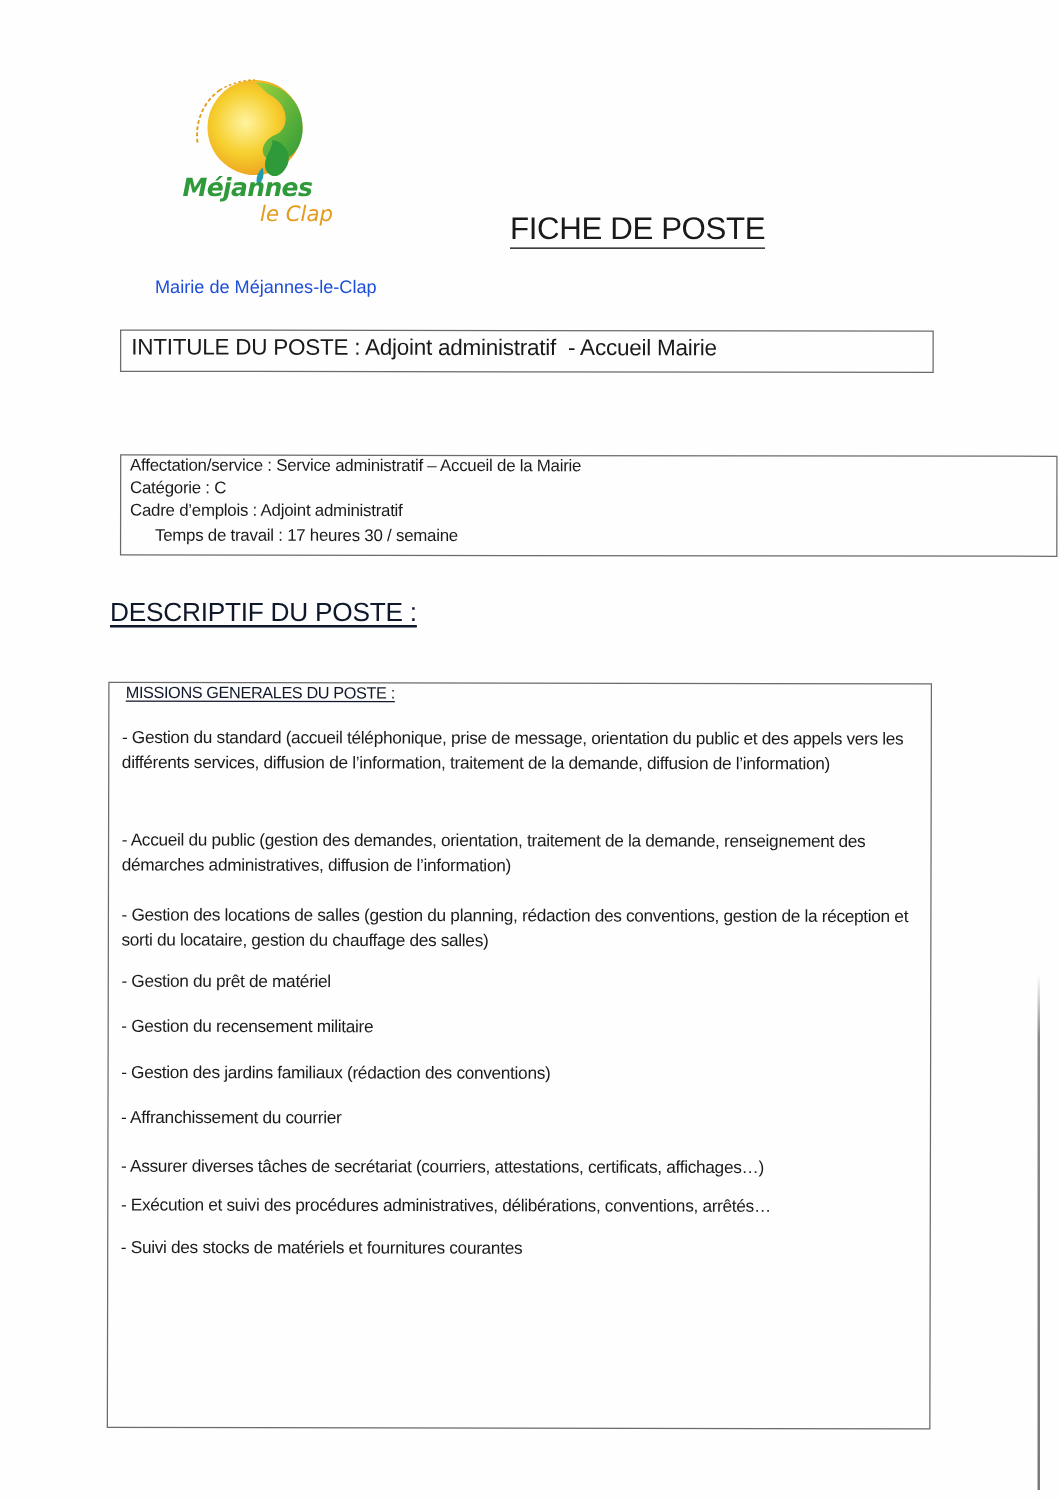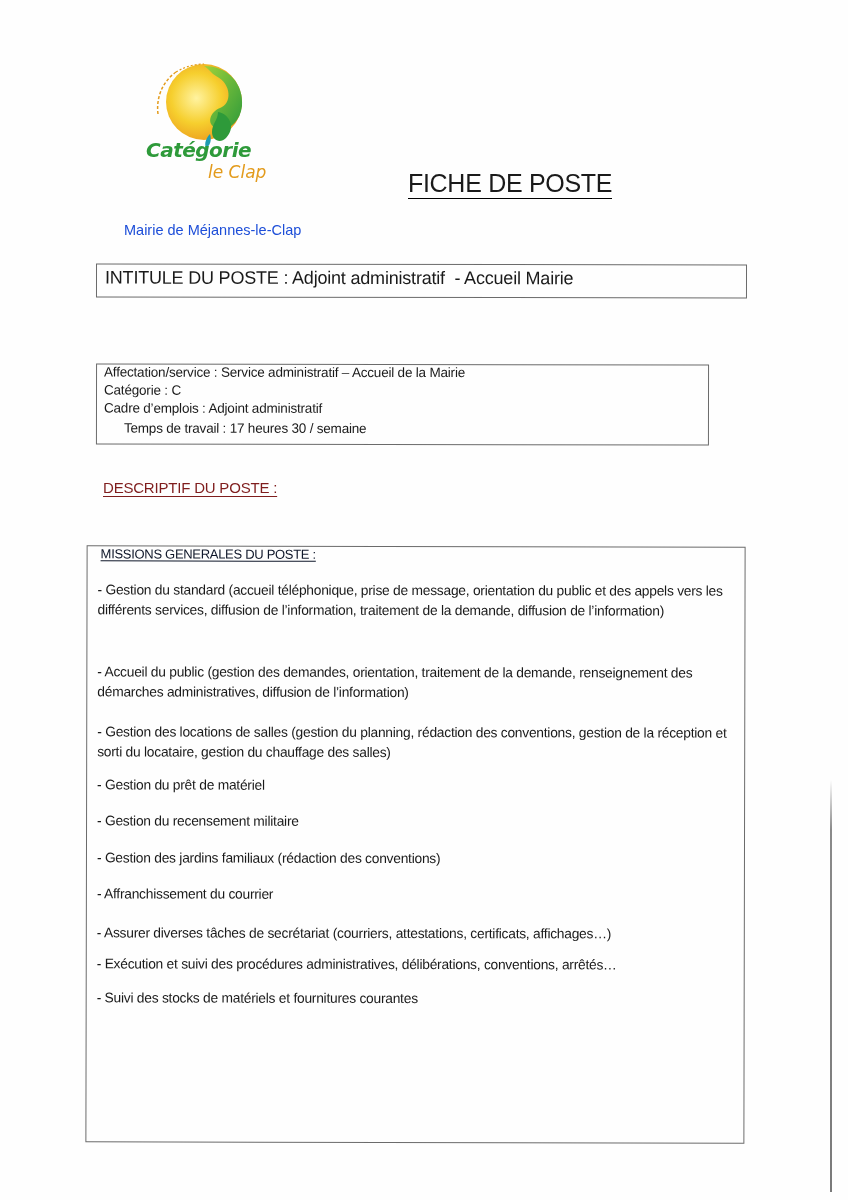--- a/index.html
+++ b/index.html
@@ -90,39 +90,39 @@
       top: 3px;
       font-size: 18px;
       color: #1a1a1a;
       white-space: pre;
       letter-spacing: -0.2px;
     }
 
     .info-box {
       left: 96px;
       top: 364px;
-      width: 613px;
+      width: 750px;
       height: 81px;
       transform: rotate(0.08deg);
     }
     .info-box .line {
       position: absolute;
       left: 7px;
       font-size: 13.5px;
       color: #1a1a1a;
       white-space: pre;
       letter-spacing: -0.2px;
     }
 
     .section-heading {
       position: absolute;
-      left: 103px;
+      left: 88px;
       top: 479px;
-      font-size: 15px;
-      color: #7f1d1d;
+      font-size: 21px;
+      color: #0f172a;
       text-decoration: underline;
       text-underline-offset: 3px;
       letter-spacing: -0.2px;
     }
 
     .missions-box {
       left: 86px;
       top: 546px;
       width: 659px;
       height: 597px;
@@ -176,21 +176,21 @@
         </linearGradient>
       </defs>
       <circle cx="64" cy="44" r="38" fill="url(#yg)"></circle>
       <path d="M64 8 C88 8 104 26 102 48 C100 66 86 74 76 70 C66 66 70 54 80 50 C92 46 92 26 76 18 C72 16 68 10 64 8 Z" fill="url(#gg)"></path>
       <path d="M78 54 C90 56 96 70 86 80 C80 86 72 82 72 74 C72 66 78 62 78 54 Z" fill="#2e9a3a"></path>
       <path d="M70 76 C72 82 70 88 66 90 C64 86 66 80 70 76 Z" fill="#1e9bb0"></path>
       <path d="M18 56 C16 40 22 24 36 14" fill="none" stroke="#e39b1c" stroke-width="1.5" stroke-dasharray="3 2"></path>
       <path d="M36 14 C46 8 56 6 64 6" fill="none" stroke="#e39b1c" stroke-width="1.2" stroke-dasharray="2 2"></path>
     </svg>
   </div>
-  <div class="logo-word">Catégorie</div>
+  <div class="logo-word">Méjannes</div>
   <div class="logo-sub">le Clap</div>
 
   <div class="doc-title">FICHE DE POSTE</div>
 
   <div class="org-name">Mairie de Méjannes-le-Clap</div>
 
   <div class="box title-box">
     <span class="txt">INTITULE DU POSTE : Adjoint administratif  - Accueil Mairie</span>
   </div>
 

